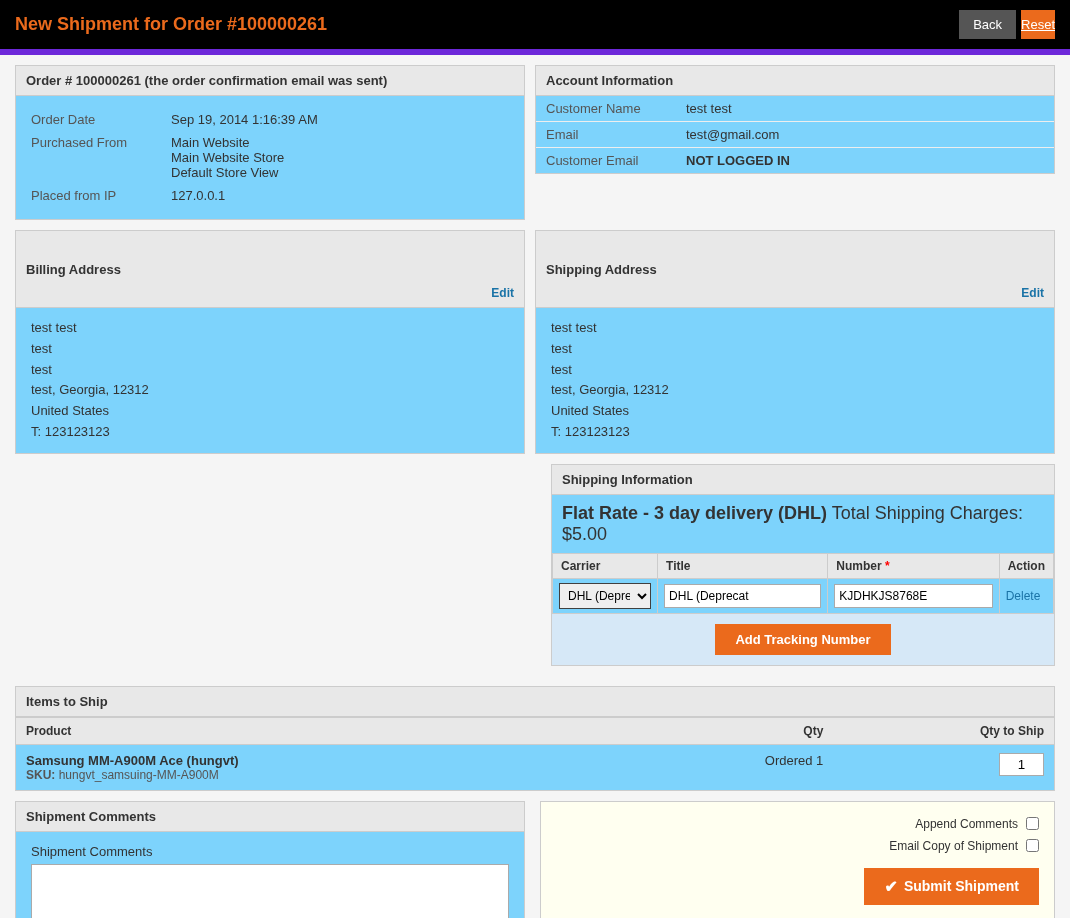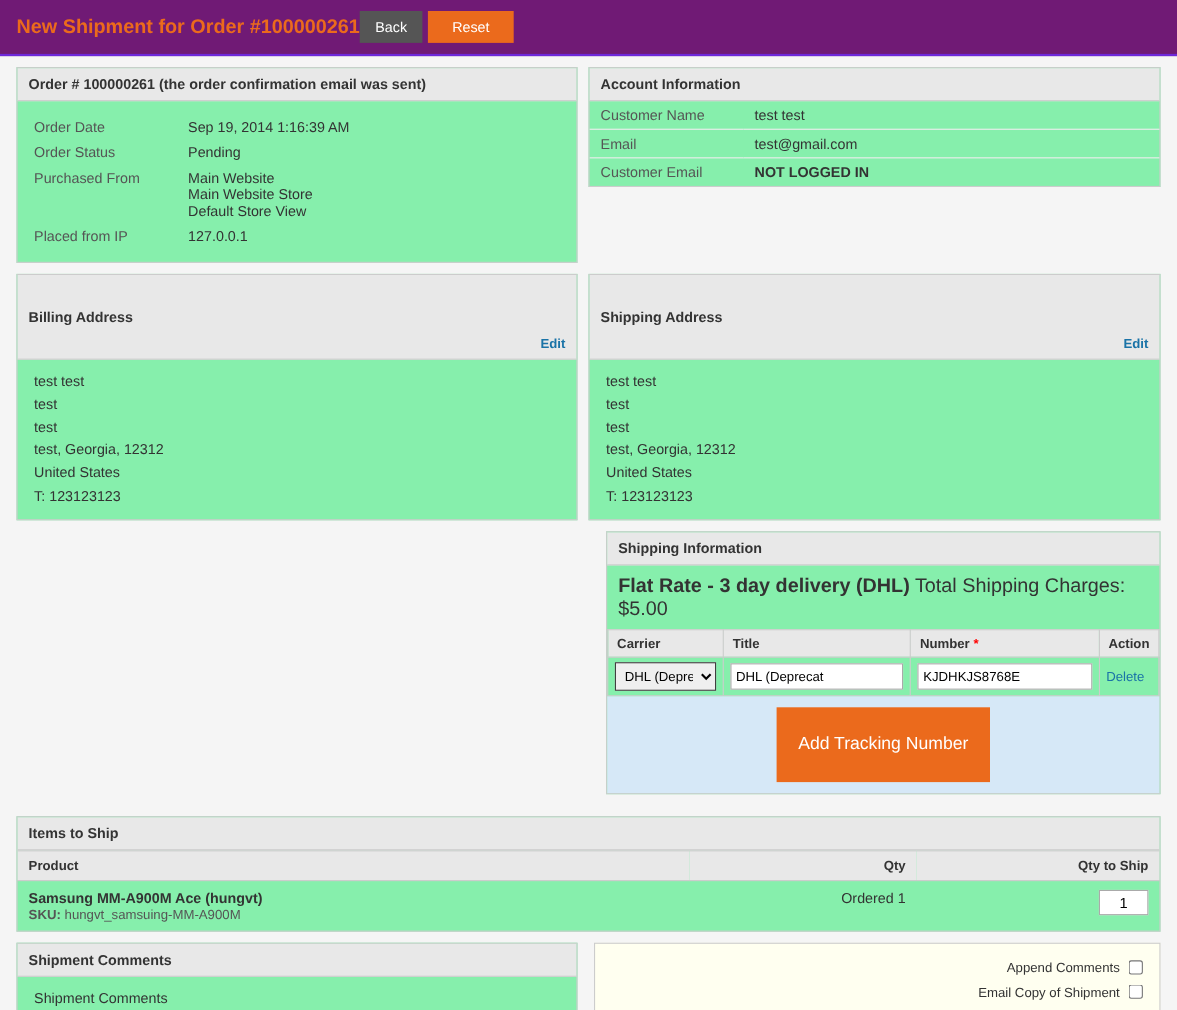--- a/index.html
+++ b/index.html
@@ -1,40 +1,40 @@
 <!DOCTYPE html>
 <html><head>
   <meta charset="utf-8">
   <style>
     * { box-sizing: border-box; margin: 0; padding: 0; }
     body { font-family: Arial, sans-serif; font-size: 13px; color: #333; background: #f5f5f5; }
 
     .page-header {
-      display: flex; align-items: center;
-      padding: 10px 15px; background: #701a75; border-bottom: 2px solid #6d28d9;
+      display: flex; justify-content: space-between; align-items: center;
+      padding: 10px 15px; background: #000000; border-bottom: 6px solid #6d28d9;
     }
     .page-title { color: #eb6a1c; font-size: 18px; font-weight: bold; }
     .header-buttons { display: flex; gap: 5px; }
     .btn-back {
       background: #555; color: #fff; border: none; padding: 7px 14px;
       cursor: pointer; font-size: 13px; display: flex; align-items: center; gap: 5px;
     }
     .btn-reset {
-      background: #eb6a1c; color: #fff; border: none; padding: 7px 22px;
-      cursor: pointer; font-size: 13px;
+      background: #eb6a1c; color: #fff; border: none; padding: 7px 0;
+      cursor: pointer; font-size: 13px; text-decoration: underline;
     }
 
     .main-content { padding: 10px 15px; }
 
     .row-two-col { display: flex; gap: 10px; margin-bottom: 10px; }
     .col-left { flex: 0 0 510px; }
     .col-right { flex: 1; }
 
     .panel {
-      background: #86efac; border: 1px solid #ccc;
+      background: #7dd3fc; border: 1px solid #ccc;
     }
     .panel-header {
       background: #e8e8e8; border-bottom: 1px solid #ccc;
       padding: 7px 10px; font-weight: bold; font-size: 13px;
       display: flex; justify-content: space-between; align-items: center;
     }
     .panel-body { padding: 12px 15px; }
 
     .order-info-table { width: 100%; border-collapse: collapse; }
     .order-info-table td { padding: 4px 0; vertical-align: top; }
@@ -67,22 +67,22 @@
     }
     .tracking-input {
       border: 1px solid #aaa; padding: 4px; font-size: 12px; width: 100%;
     }
     .btn-delete {
       background: none; border: none; color: #1a73a7; cursor: pointer; font-size: 12px;
     }
 
     .add-tracking-row { background: #d6e8f7; text-align: center; padding: 10px; }
     .btn-add-tracking {
-      background: #eb6a1c; color: #fff; border: none; padding: 25px 20px;
-      cursor: pointer; font-size: 16px; font-weight: normal;
+      background: #eb6a1c; color: #fff; border: none; padding: 8px 20px;
+      cursor: pointer; font-size: 13px; font-weight: bold;
     }
 
     .items-panel { margin-bottom: 10px; }
     .items-table { width: 100%; border-collapse: collapse; }
     .items-table th {
       background: #e8e8e8; border-bottom: 1px solid #ccc; border-top: 1px solid #ccc;
       padding: 6px 10px; font-size: 12px; text-align: left;
     }
     .items-table th.right { text-align: right; }
     .items-table td { padding: 8px 10px; vertical-align: top; }
@@ -136,24 +136,20 @@
       <div class="panel">
         <div class="panel-header">
           <span>Order # 100000261 (the order confirmation email was sent)</span>
         </div>
         <div class="panel-body">
           <table class="order-info-table">
             <tbody>
                 <tr>
               <td>Order Date</td>
               <td>Sep 19, 2014 1:16:39 AM</td>
-            </tr>
-            <tr>
-              <td>Order Status</td>
-              <td class="bold">Pending</td>
             </tr>
             <tr>
               <td>Purchased From</td>
               <td class="bold">
                 Main Website<br>Main Website Store<br>Default Store View
               </td>
             </tr>
             <tr>
               <td>Placed from IP</td>
               <td class="bold">127.0.0.1</td>

